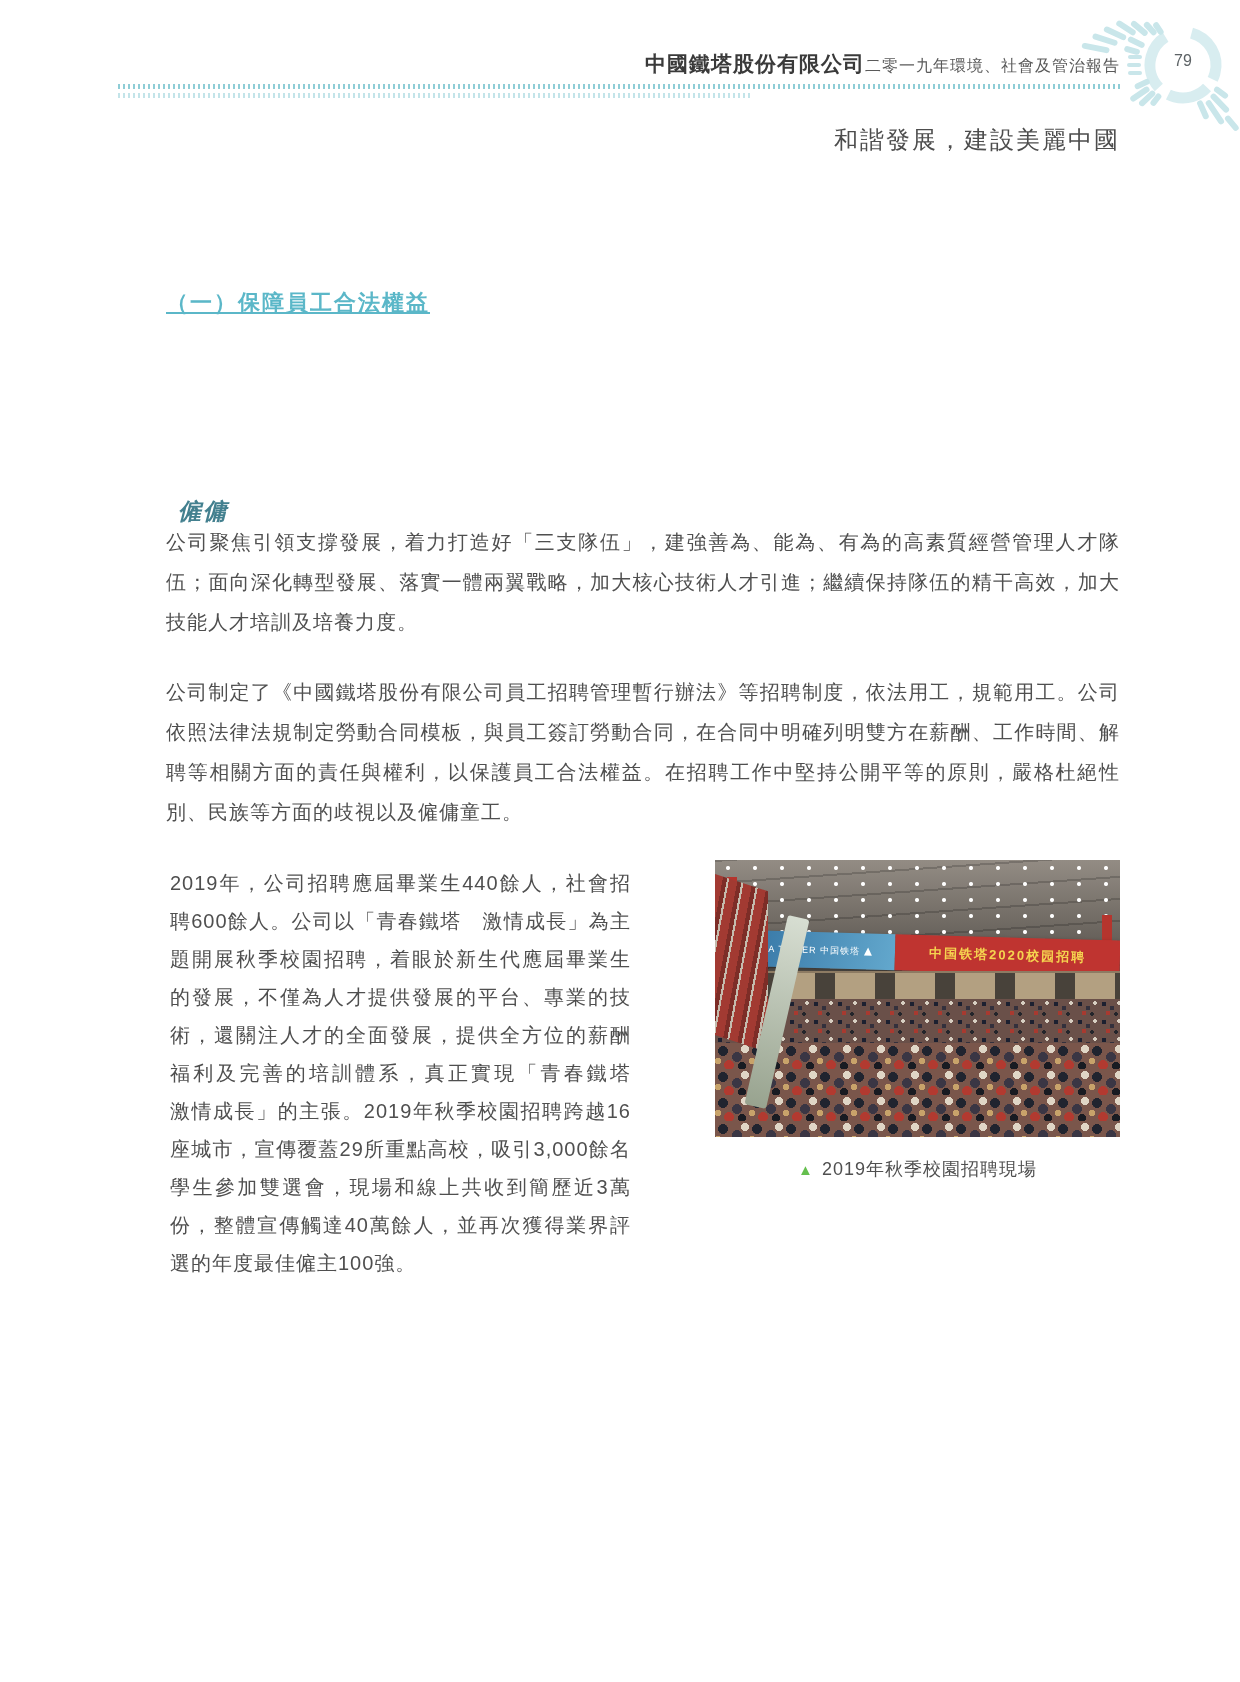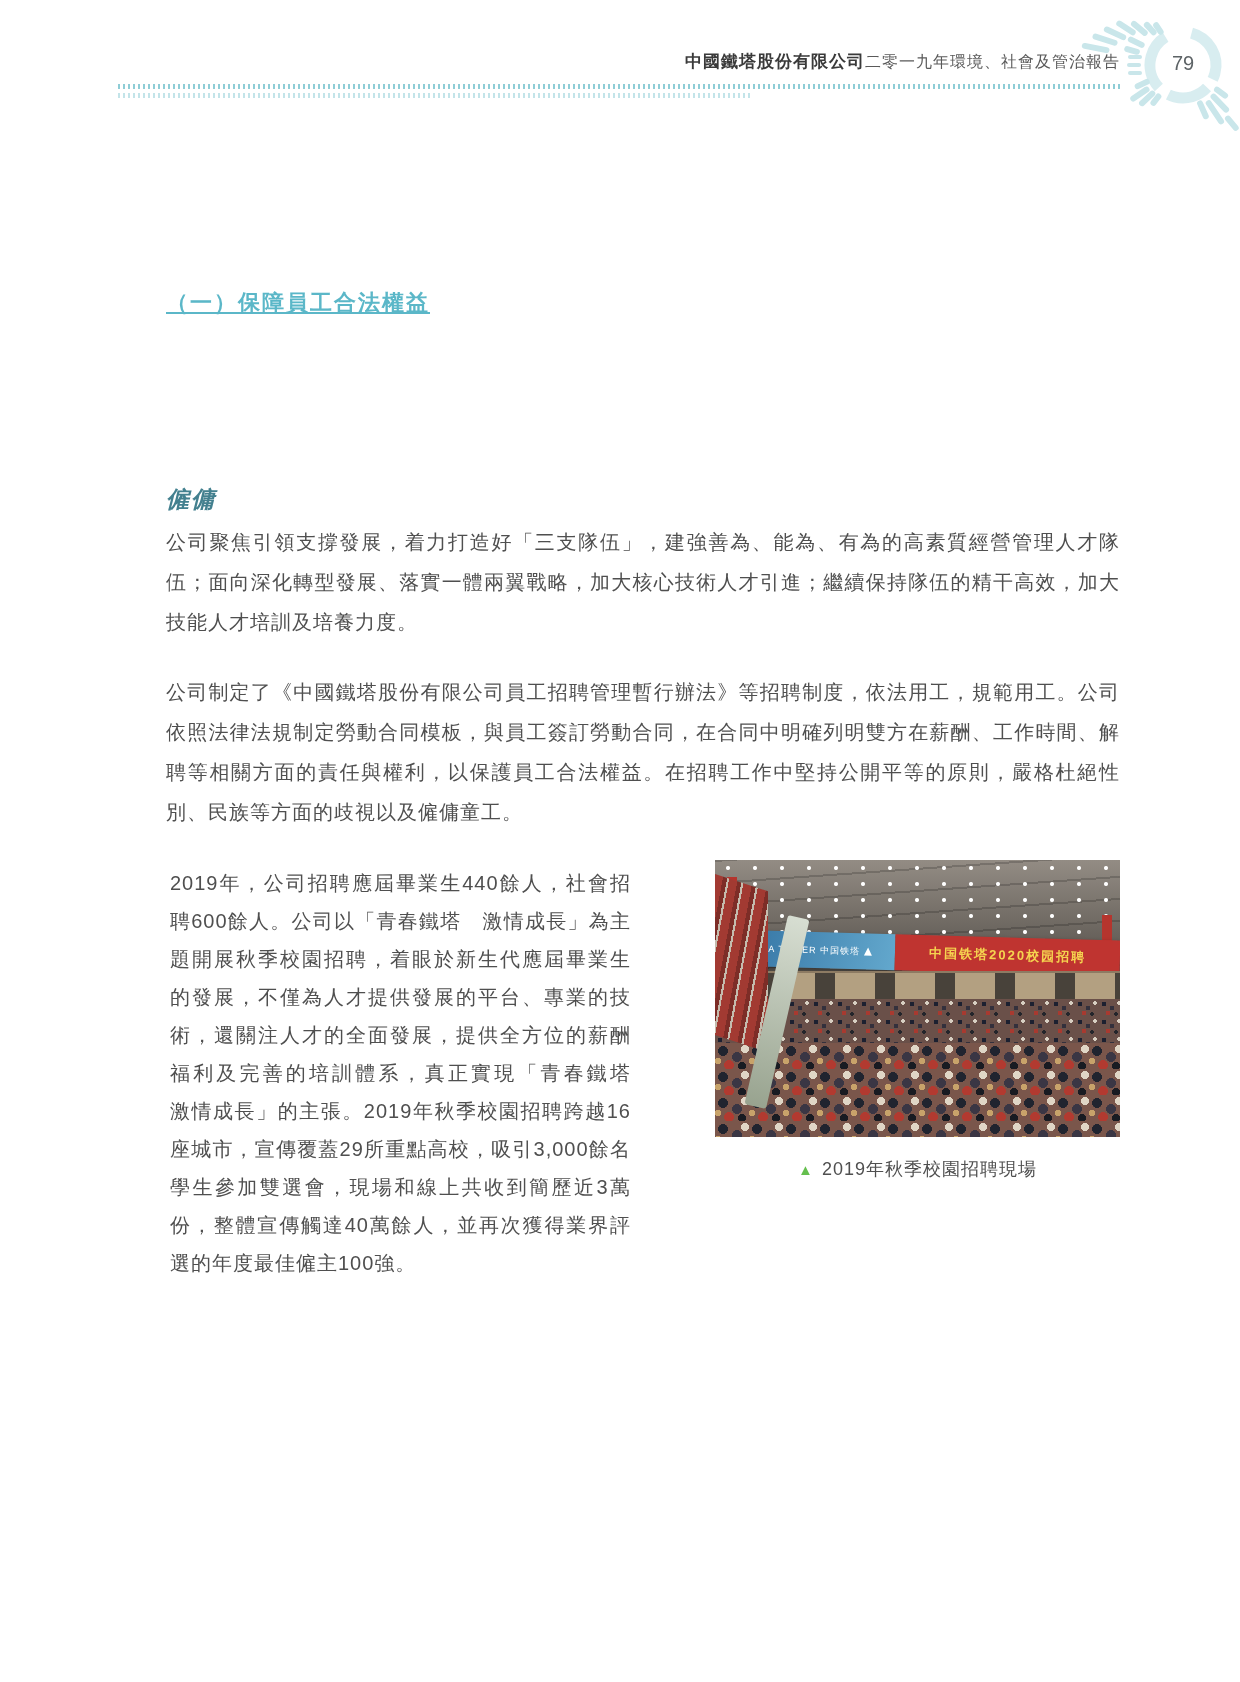--- a/index.html
+++ b/index.html
@@ -1,35 +1,35 @@
 <!DOCTYPE html>
 <html style="--accent_teal: #5bb7c8; --deep_teal: #43808f; --rule_teal: #8ecdd6; --rule_teal_light: #c3e4e9; --decor_teal: #d8edf0; --decor_teal_dark: #c9e6ea; --caption_green: #65bf4e;"><head>
 <meta charset="utf-8">
 <style>
   html,body{margin:0;padding:0;background:#ffffff;}
   .page{position:relative;width:1240px;height:1682px;background:#fff;overflow:hidden;
         font-family:"Liberation Sans","DejaVu Sans",sans-serif;color:#4f4f4f;}
 
   
   .hdr-text{position:absolute;top:50px;right:120px;text-align:right;white-space:nowrap;}
-  .hdr-company{font-size:17px;font-weight:bold;color:#3a3a3a;letter-spacing:1px;}
+  .hdr-company{font-size:21px;font-weight:bold;color:#3a3a3a;letter-spacing:1px;}
   .hdr-report{font-size:16px;color:#5a5a5a;letter-spacing:1px;}
   .rule{position:absolute;height:5px;background-image:repeating-linear-gradient(90deg,var(--rule_teal) 0 2px,transparent 2px 5px);}
   .rule-long{top:84px;left:118px;width:1002px;}
   .rule-short{top:93px;left:118px;width:634px;background-image:repeating-linear-gradient(90deg,var(--rule_teal_light) 0 2px,transparent 2px 5px);}
   .decor{position:absolute;top:8px;left:1045px;width:195px;height:130px;}
   .page-num{position:absolute;top:52px;left:1158px;width:50px;text-align:center;
-            font-size:20px;color:#5d6366;}
+            font-size:16px;color:#5d6366;}
   .tagline{position:absolute;top:124px;right:120px;font-size:24px;color:#4d4d4d;letter-spacing:2px;}
   h2.sec{position:absolute;top:288px;left:166px;margin:0;font-size:22px;font-weight:bold;
          color:var(--accent_teal);letter-spacing:2px;text-decoration:underline;}
   .para{position:absolute;left:166px;width:954px;margin:0;font-size:20px;line-height:40px;
         text-align:justify;text-justify:inter-character;letter-spacing:1px;color:#4f4f4f;}
   .p1{top:328px;}
-  h3.sub{position:absolute;top:484px;left:166px;margin:0;font-size:23px;font-weight:bold;
+  h3.sub{position:absolute;top:484px;left:166px;margin:12px;font-size:23px;font-weight:bold;
          font-style:italic;color:var(--deep_teal);letter-spacing:2px;}
   .p2{top:522px;}
   .p3{top:672px;}
 
   
   .bottom{position:absolute;top:860px;left:166px;width:954px;display:flex;gap:80px;}
   .leftcol{width:469px;margin:4px;font-size:20px;line-height:38px;text-align:justify;
            text-justify:inter-character;letter-spacing:1px;color:#4f4f4f;}
   figure.photo-fig{width:405px;margin:0;flex:0 0 405px;}
   .photo{position:relative;width:405px;height:277px;overflow:hidden;background:#6e564e;}
@@ -113,20 +113,21 @@
       <line x1="208" y1="57" x2="220" y2="57" transform="rotate(50 138 57)"></line>
     </g>
     <g stroke="#c9e6ea" stroke-width="4" stroke-linecap="round">
       <line x1="85" y1="49" x2="95" y2="49"></line>
       <line x1="84" y1="57" x2="94" y2="57"></line>
       <line x1="85" y1="65" x2="95" y2="65"></line>
     </g>
   </svg>
   <div class="page-num">79</div>
 
+  <div class="tagline">和諧發展，建設美麗中國</div>
 
   <h2 class="sec">（一）保障員工合法權益</h2>
   <h3 class="sub">僱傭</h3>
   <p class="para p3">公司制定了《中國鐵塔股份有限公司員工招聘管理暫行辦法》等招聘制度，依法用工，規範用工。公司依照法律法規制定勞動合同模板，與員工簽訂勞動合同，在合同中明確列明雙方在薪酬、工作時間、解聘等相關方面的責任與權利，以保護員工合法權益。在招聘工作中堅持公開平等的原則，嚴格杜絕性別、民族等方面的歧視以及僱傭童工。</p>
   <p class="para p2">公司聚焦引領支撐發展，着力打造好「三支隊伍」，建強善為、能為、有為的高素質經營管理人才隊伍；面向深化轉型發展、落實一體兩翼戰略，加大核心技術人才引進；繼續保持隊伍的精干高效，加大技能人才培訓及培養力度。</p>
 
   <div class="bottom">
     <p class="leftcol">2019年，公司招聘應屆畢業生440餘人，社會招聘600餘人。公司以「青春鐵塔　激情成長」為主題開展秋季校園招聘，着眼於新生代應屆畢業生的發展，不僅為人才提供發展的平台、專業的技術，還關注人才的全面發展，提供全方位的薪酬福利及完善的培訓體系，真正實現「青春鐵塔　激情成長」的主張。2019年秋季校園招聘跨越16座城市，宣傳覆蓋29所重點高校，吸引3,000餘名學生參加雙選會，現場和線上共收到簡歷近3萬份，整體宣傳觸達40萬餘人，並再次獲得業界評選的年度最佳僱主100強。</p>
     <figure class="photo-fig">
       <div class="photo">

